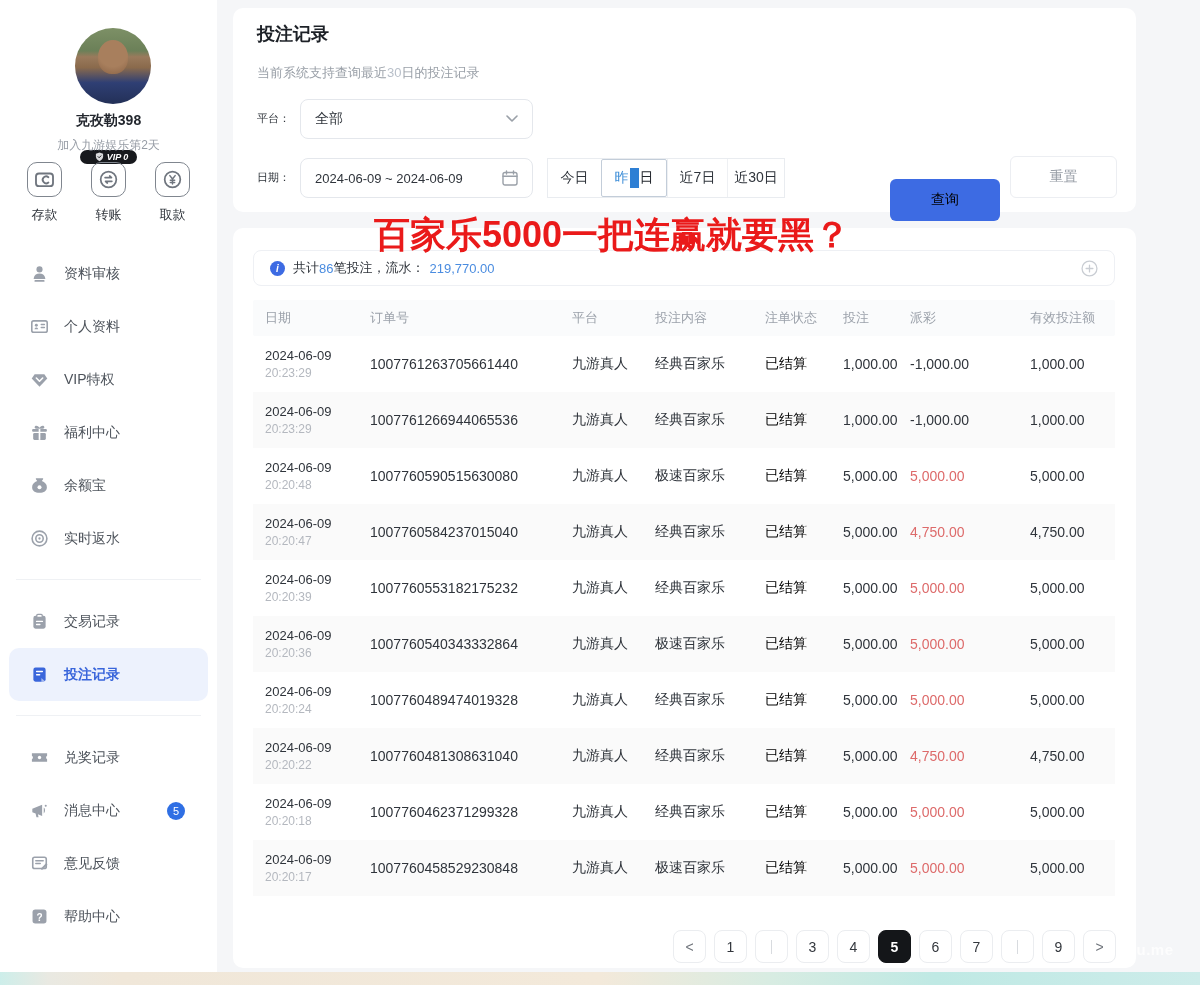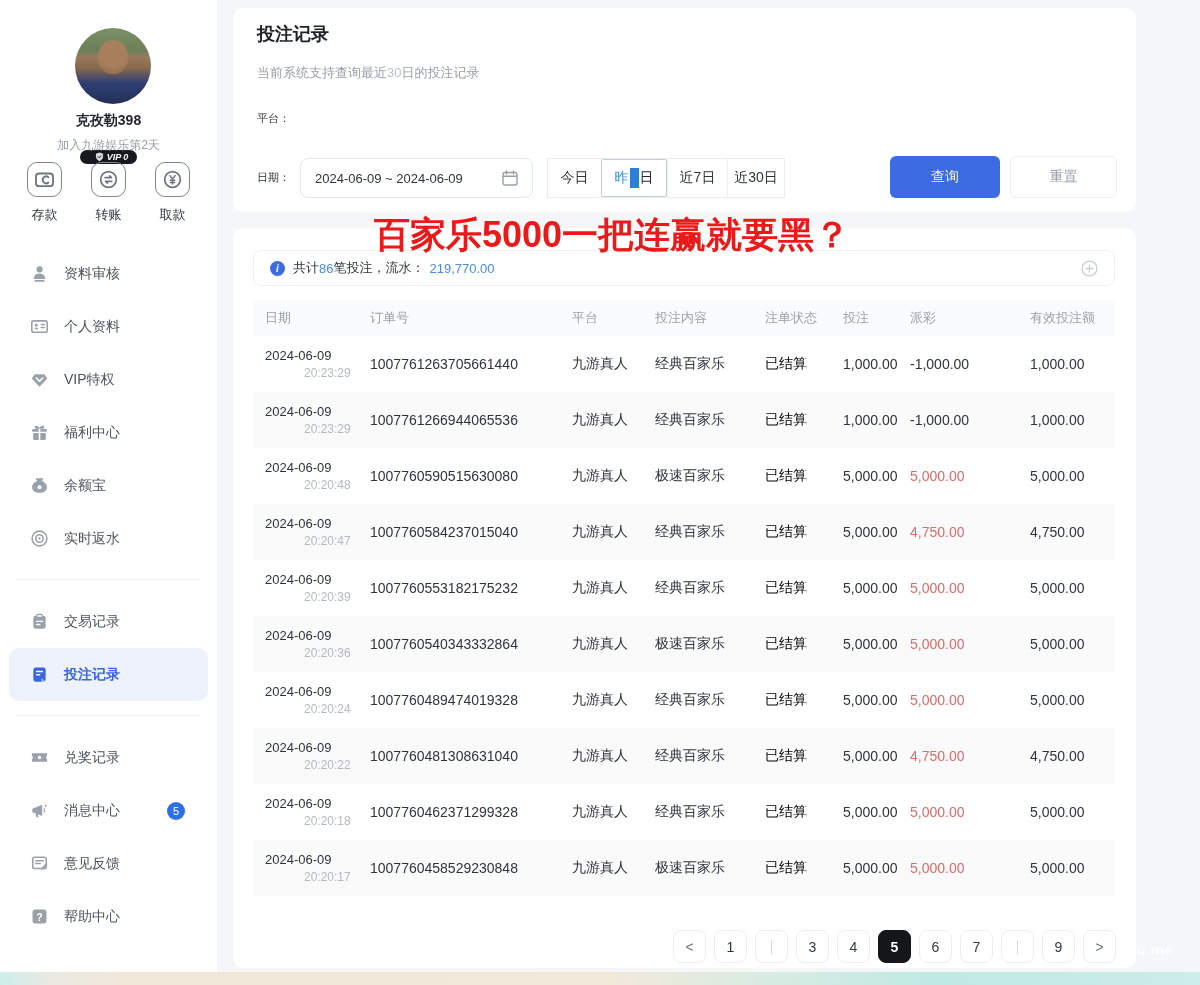--- a/index.html
+++ b/index.html
@@ -50,40 +50,40 @@
   .datebox{top:150px;font-size:13px;color:#2f343b;}
   .select svg,.datebox svg{margin-left:auto;}
   .ranges{position:absolute;left:314px;top:150px;height:40px;display:flex;border:1px solid #e9ecf0;border-radius:0;background:#fff;}
   .range-btn{display:flex;align-items:center;justify-content:center;font-size:14px;color:#2f343b;border-left:1px solid #eef0f3;}
   .range-btn:first-child{border-left:none;}
   .range-btn.selected{border:1px solid #c3cdd9;border-radius:2px;background:#fff;}
   .rb-blue{color:#3f8fd8;}
   .rb-caret{width:9px;height:20px;background:#2e7fd4;display:inline-block;margin:0 1px;}
   .rb-dark{color:#23272d;}
   .btn{position:absolute;top:148px;height:42px;border-radius:6px;font-size:14px;font-family:inherit;cursor:pointer;}
-  .btn-primary{left:657px;width:110px;background:#3d6be3;border:none;color:#fef9c3;}
+  .btn-primary{left:657px;width:110px;background:#3d6be3;border:none;color:#000000;margin-top:23px;}
   .btn-plain{left:777px;width:107px;background:#fff;border:1px solid #eceef2;color:#979da5;}
   
   .overlay-text{position:absolute;left:374px;top:211px;font-size:36px;font-weight:700;color:#ea1a1a;white-space:nowrap;z-index:5;}
   
   .summary{position:absolute;left:20px;top:22px;width:862px;height:36px;border:1px solid #eef0f4;border-radius:8px;
            display:flex;align-items:center;padding:0 16px;font-size:13px;color:#2f343b;}
   .info-i{width:15px;height:15px;border-radius:50%;background:#3d6be3;color:#fff;font-size:10px;font-weight:700;
           font-style:italic;display:flex;align-items:center;justify-content:center;margin-right:8px;flex:none;}
   .blue{color:#4a8ce0;}
   .amt{margin-left:5px;}
   .plus-icon{margin-left:auto;width:17px;height:17px;display:inline-flex;}
   
   .thead,.tr{display:grid;grid-template-columns:105px 202px 83px 110px 78px 67px 120px 1fr;align-items:center;padding-left:12px;}
   .thead{position:absolute;left:20px;top:72px;width:862px;height:36px;background:#fafbfc;font-size:13px;color:#9ba1aa;border-radius:2px;}
   .tbody{position:absolute;left:20px;top:108px;width:862px;}
   .tr{height:56px;font-size:14px;color:#2f343b;}
   .tr.striped{background:#fafafa;}
   .d1{font-size:13px;color:#2f343b;}
-  .d2{font-size:12px;color:#b4b8bf;margin-top:3px;margin-left:39px;}
+  .d2{font-size:12px;color:#b4b8bf;margin-top:3px;}
   .status{color:#000000;}
   .payout.red{color:#dd6a6a;}
   
   .pagination{position:absolute;right:20px;top:702px;display:flex;gap:8px;}
   .pg{width:33px;height:33px;border-radius:8px;background:#fff;border:1px solid #ebedf0;color:#33373d;font-size:14px;
       display:flex;align-items:center;justify-content:center;position:relative;font-family:inherit;padding:0;cursor:pointer;}
   .pg.active{background:#141619;border-color:#141619;color:#fff;font-weight:600;}
   .pg.prev,.pg.next{color:#6f747b;}
   .pg-bar{width:1px;height:14px;background:#d8dbdf;}
   .pg-dots{position:absolute;left:50%;transform:translateX(-50%);bottom:-17px;color:#c6c9cd;font-size:10px;letter-spacing:1px;}
@@ -266,20 +266,26 @@
           <span class="nav-label">帮助中心</span>
         </div>
       </nav>
   </aside>
 
   <section class="card filter-card">
     <h1 class="page-title">投注记录</h1>
     <p class="subtitle"><span>当前系统支持查询最近</span><span class="sub-num">30</span><span>日的投注记录</span></p>
 
     <span class="flabel platform">平台：</span>
+    <div class="select">
+      <span>全部</span>
+      <svg width="12" height="8" viewBox="0 0 12 8">
+          <path d="M1 1l5 5 5-5" stroke="#9aa0a8" stroke-width="1.6" fill="none" stroke-linecap="round" stroke-linejoin="round"></path>
+        </svg>
+    </div>
 
     <span class="flabel date">日期：</span>
     <div class="datebox">
       <span>2024-06-09 ~ 2024-06-09</span>
       <svg width="16" height="16" viewBox="0 0 16 16">
           <rect x="1" y="2.5" width="14" height="12.5" rx="2" fill="none" stroke="#9aa0a8" stroke-width="1.4"></rect>
           <path d="M4.5 1v3M11.5 1v3M1 6.2h14" stroke="#9aa0a8" stroke-width="1.4" fill="none" stroke-linecap="round"></path>
         </svg>
     </div>
 

